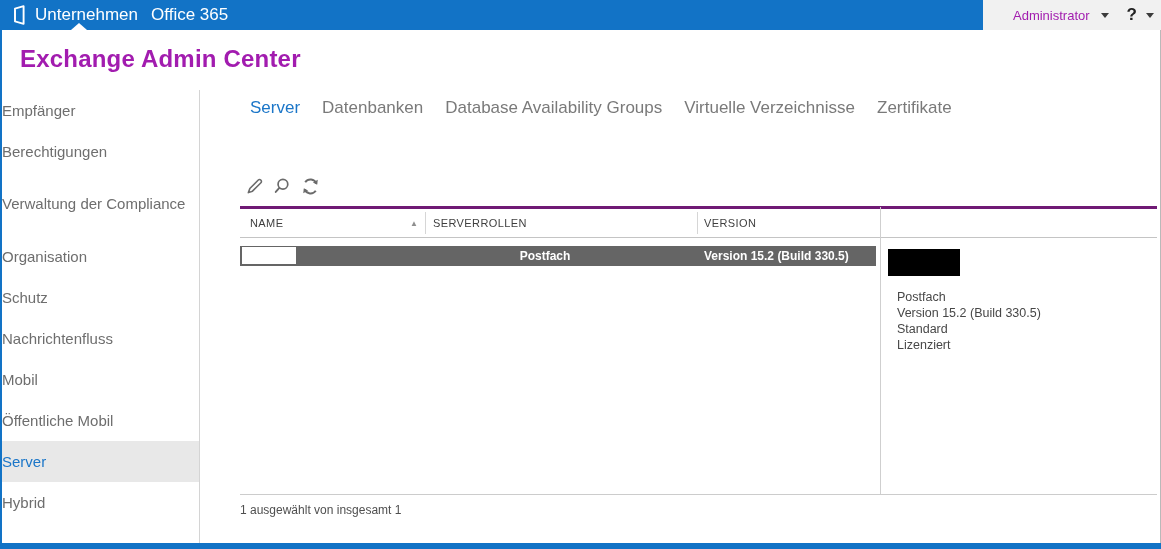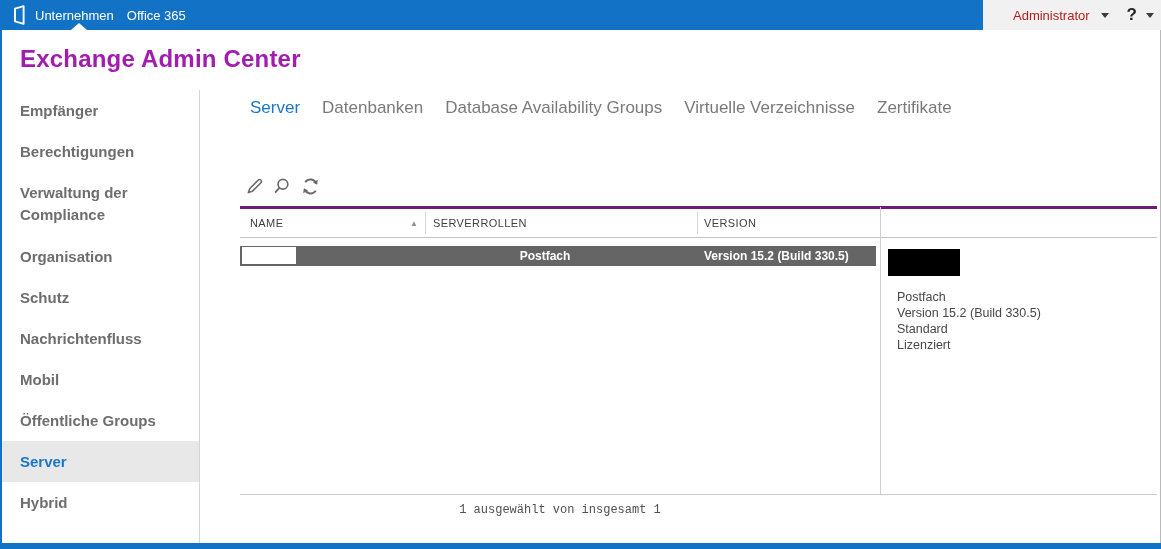--- a/index.html
+++ b/index.html
@@ -10,41 +10,41 @@
   }
   
   .edge-left  { position:absolute; left:0; top:0; bottom:0; width:2px; background:#1273c6; z-index:20; }
   .edge-bottom{ position:absolute; left:0; right:0; bottom:0; height:6px; background:#1273c6; z-index:20; }
   .edge-right { position:absolute; right:0; top:30px; bottom:0; width:1px; background:#b9b9b9; z-index:19; }
 
   
   #topbar { position:absolute; left:0; top:0; width:100%; height:30px; background:#1273c6; z-index:10; }
   #office-logo { position:absolute; left:8px; top:4px; width:22px; height:22px; }
   .topbar-tabs { position:absolute; left:35px; top:0; height:30px; display:flex; gap:13px; align-items:center; }
-  .topbar-tab { color:#fff; font-size:13px; cursor:pointer; white-space:nowrap; }
+  .topbar-tab { color:#fff; font-size:17px; cursor:pointer; white-space:nowrap; }
   #active-tab-caret { position:absolute; left:71px; top:23px; width:0; height:0;
     border-left:8px solid transparent; border-right:8px solid transparent; border-bottom:7px solid #fff; }
   #topbar-right { position:absolute; right:0; top:0; width:178px; height:30px; background:#f1f1f1;
     display:flex; align-items:center; padding-left:30px; }
-  #topbar-right .menu-label { font-size:13px; color:#b91c1c; }
+  #topbar-right .menu-label { font-size:13px; color:#a21caf; }
   .caret-down { width:0; height:0; border-left:4px solid transparent; border-right:4px solid transparent;
     border-top:5px solid #3c3c3c; display:inline-block; }
   #user-caret { margin-left:11px; }
   #help-label { font-size:17px; font-weight:bold; color:#222; margin-left:18px; }
   #help-caret { margin-left:9px; }
 
   
   #page-title { position:absolute; left:20px; top:45px; font-size:24px; font-weight:700;
     color:#a21caf; letter-spacing:0.2px; }
 
   
   #sidebar { position:absolute; left:2px; top:90px; width:198px; height:453px;
     border-right:1px solid #d4d4d4; background:#fff; }
-  .side-item { display:flex; align-items:center; height:41px; padding-left:18px;
-    font-size:15px; color:#6e6e6e; cursor:pointer; line-height:22px;font-weight:bold; }
+  .side-item { display:flex; align-items:center; height:41px; 
+    font-size:15px; color:#6e6e6e; cursor:pointer; line-height:22px; }
   .side-item.tall { height:64px; }
   .side-item.selected { background:#e8e8e8; color:#1b76c8; }
 
   
   #content-tabs { position:absolute; left:250px; top:98px; display:flex; gap:22px; align-items:baseline; }
   .content-tab { font-size:17px; color:#7a7a7a; cursor:pointer; white-space:nowrap; }
   .content-tab.active { color:#1b76c8; }
 
   
   #toolbar { position:absolute; left:244px; top:176px; display:flex; gap:8px; align-items:center; }
@@ -72,22 +72,22 @@
   #row-version { position:absolute; left:464px; top:0; height:20px; line-height:20px;
     color:#fff; font-size:12px; font-weight:bold; white-space:nowrap; }
 
   
   #details-divider { position:absolute; left:880px; top:207px; width:1px; height:287px; background:#cfcfcf; }
   #details-name-redacted { position:absolute; left:888px; top:249px; width:72px; height:27px; background:#000; }
   #details-lines { position:absolute; left:897px; top:289px; font-size:12.5px; color:#474747; line-height:16px; }
 
   
   #list-bottom-line { position:absolute; left:240px; top:494px; width:917px; height:1px; background:#cccccc; }
-  #status-text { position:absolute; left:240px; top:503px; width:640px; text-align:center;
-    font-size:12px; color:#4f4f4f;font-family:Liberation Mono, monospace; }
+  #status-text { position:absolute; left:240px; top:503px; width:640px; 
+    font-size:12px; color:#4f4f4f; }
 
   svg { display:block; }
 </style>
 </head>
 <body>
 
 <div id="window">
   <div class="edge-left"></div>
 
   <div id="topbar">
@@ -113,21 +113,21 @@
   <div id="page-title">Exchange Admin Center</div>
 
   <div id="sidebar">
     <div class="side-item">Empfänger</div>
     <div class="side-item">Berechtigungen</div>
     <div class="side-item tall">Verwaltung der Compliance</div>
     <div class="side-item">Organisation</div>
     <div class="side-item">Schutz</div>
     <div class="side-item">Nachrichtenfluss</div>
     <div class="side-item">Mobil</div>
-    <div class="side-item">Öffentliche Groups</div>
+    <div class="side-item">Öffentliche Mobil</div>
     <div class="side-item selected">Server</div>
     <div class="side-item">Hybrid</div>
   </div>
 
   <div id="content-tabs">
     <span class="content-tab active">Server</span>
     <span class="content-tab">Datenbanken</span>
     <span class="content-tab">Database Availability Groups</span>
     <span class="content-tab">Virtuelle Verzeichnisse</span>
     <span class="content-tab">Zertifikate</span>

